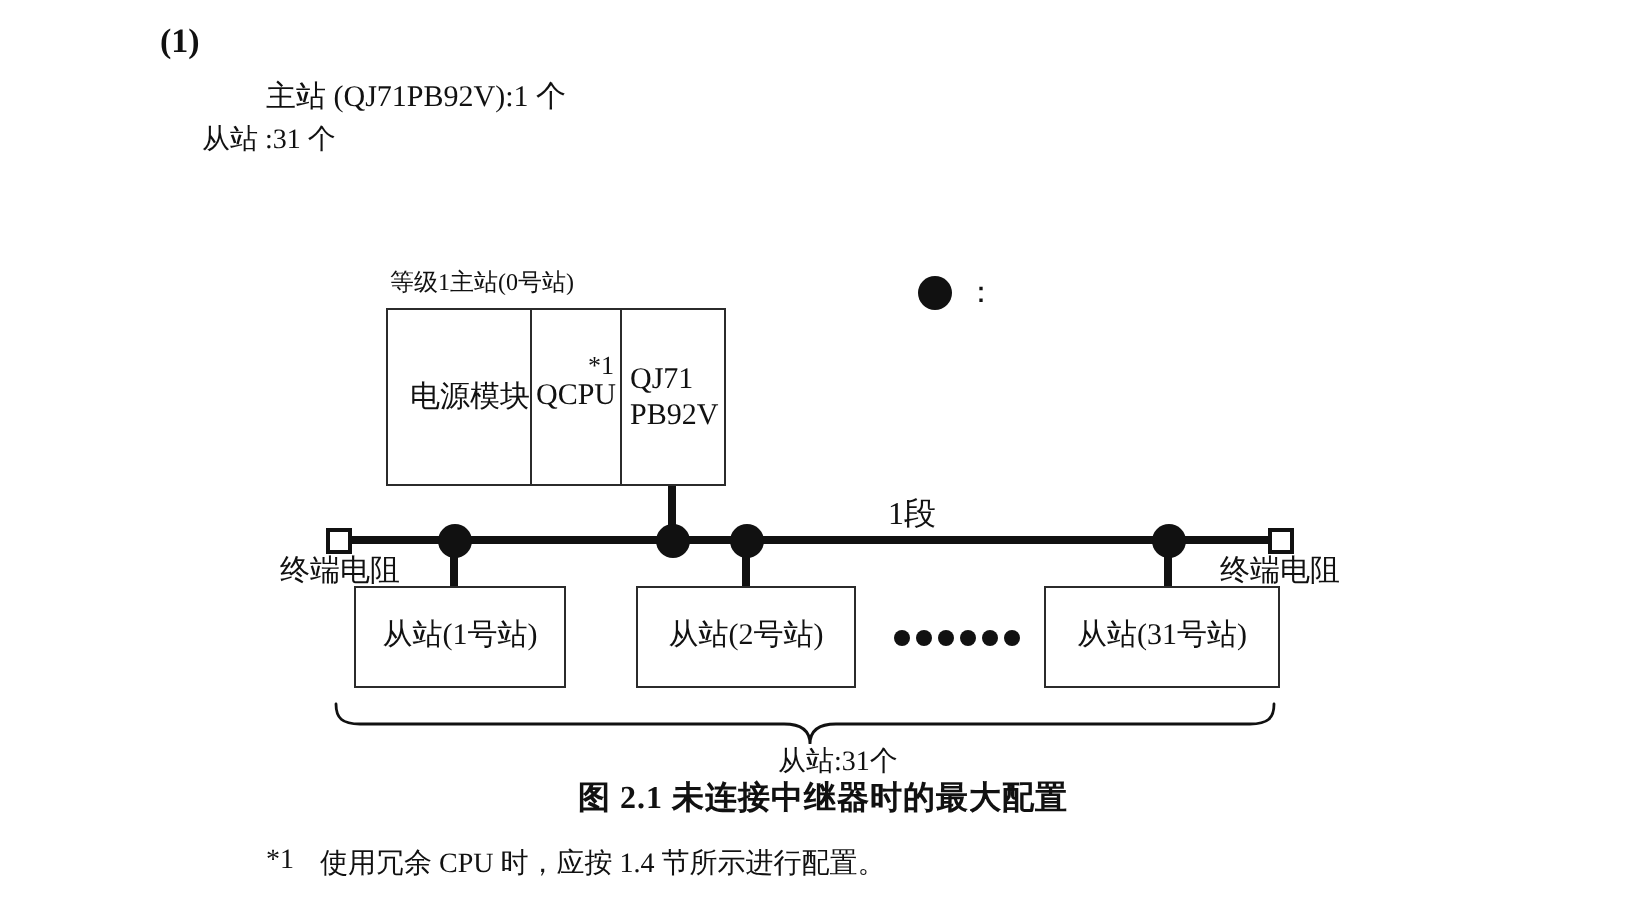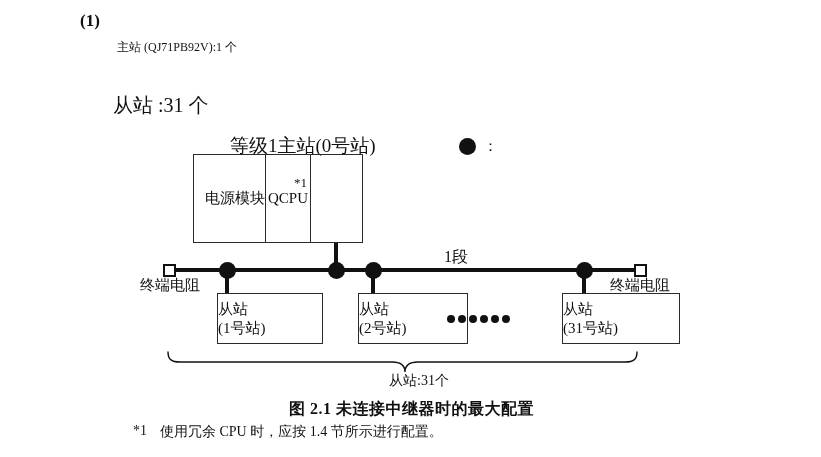--- a/index.html
+++ b/index.html
@@ -9,25 +9,25 @@
     height: 457px;
     background: #ffffff;
     font-family: "Liberation Serif", "DejaVu Serif", serif;
     color: #111111;
     overflow: hidden;
   }
   .abs { position: absolute; white-space: nowrap; }
 
   
   .heading { left: 80px; top: 11px; font-size: 17px; font-weight: bold; display: flex; gap: 9px; }
-  .spec-master { left: 117px; top: 39px; font-size: 12px; }
-  .spec-slave  { left: 113px; top: 61px; font-size: 20px; margin-top: 31px; }
+  .spec-master { left: 133px; top: 39px; font-size: 15px; }
+  .spec-slave  { left: 101px; top: 61px; font-size: 14px; }
 
   
-  .master-label { left: 195px; top: 133px; font-size: 19px; margin-left: 35px; }
+  .master-label { left: 195px; top: 133px; font-size: 12px; }
   .master-box {
     left: 193px; top: 154px; width: 170px; height: 89px;
     border: 1.5px solid #2b2b2b; box-sizing: border-box;
     display: flex;
   }
   .mcell {
     display: flex; align-items: center; justify-content: center;
     font-size: 15px; border-right: 1.5px solid #2b2b2b;
     position: relative; box-sizing: border-box;
   }
@@ -59,34 +59,34 @@
 
   .vline { width: 4px; background: #111111; }
   .vline-master { left: 334px; top: 243px; height: 26px; }
   .vline-s1     { left: 225px; top: 270px; height: 24px; }
   .vline-s2     { left: 371px; top: 270px; height: 24px; }
   .vline-s31    { left: 582px; top: 270px; height: 24px; }
 
   
   .slave-box {
     border: 1.5px solid #2b2b2b; box-sizing: border-box;
-    display: flex; flex-direction: column; align-items: flex-start; justify-content: center;
-    font-size: 15px; line-height: 19px; text-align: center; background: #ffffff; margin-left: 40px;
+    display: flex; flex-direction: row; align-items: center; justify-content: center;
+    font-size: 15px; line-height: 19px; text-align: center; background: #ffffff;
   }
   .slave-1  { left: 177px; top: 293px; width: 106px; height: 51px; }
   .slave-2  { left: 318px; top: 293px; width: 110px; height: 51px; }
   .slave-31 { left: 522px; top: 293px; width: 118px; height: 51px; }
 
   .ellipsis { left: 447px; top: 315px; display: flex; gap: 3px; align-items: center; }
   .edot { width: 8px; height: 8px; border-radius: 50%; background: #111111; }
 
   
   .brace { left: 165px; top: 348px; }
   .brace-label { left: 389px; top: 372px; font-size: 14px; }
-  .caption { left: 289px; top: 399px; font-size: 16px; font-weight: bold; letter-spacing: 0.5px; }
+  .caption { left: 289px; top: 389px; font-size: 16px; font-weight: bold; letter-spacing: 0.5px; }
   .footnote { left: 133px; top: 423px; display: flex; gap: 13px; font-size: 14px; }
 </style>
 </head>
 <body>
 
 <div class="page">
 
   <div class="abs heading">
     <span>(1)</span>
   </div>
@@ -99,20 +99,24 @@
   </div>
 
   <div class="abs master-label">等级1主站(0号站)</div>
   <div class="abs master-box">
     <div class="mcell mcell-power">
       <span>电源模块</span>
     </div>
     <div class="mcell mcell-cpu">
       <span class="cpu-sup">*1</span>
       <span>QCPU</span>
+    </div>
+    <div class="mcell mcell-pb">
+      <span>QJ71</span>
+      <span>PB92V</span>
     </div>
   </div>
 
   <div class="abs vline vline-master"></div>
   <div class="abs bus-line"></div>
   <div class="abs terminator term-left"></div>
   <div class="abs terminator term-right"></div>
   <div class="abs term-label-left">终端电阻</div>
   <div class="abs term-label-right">终端电阻</div>
   <div class="abs segment-label">1段</div>

